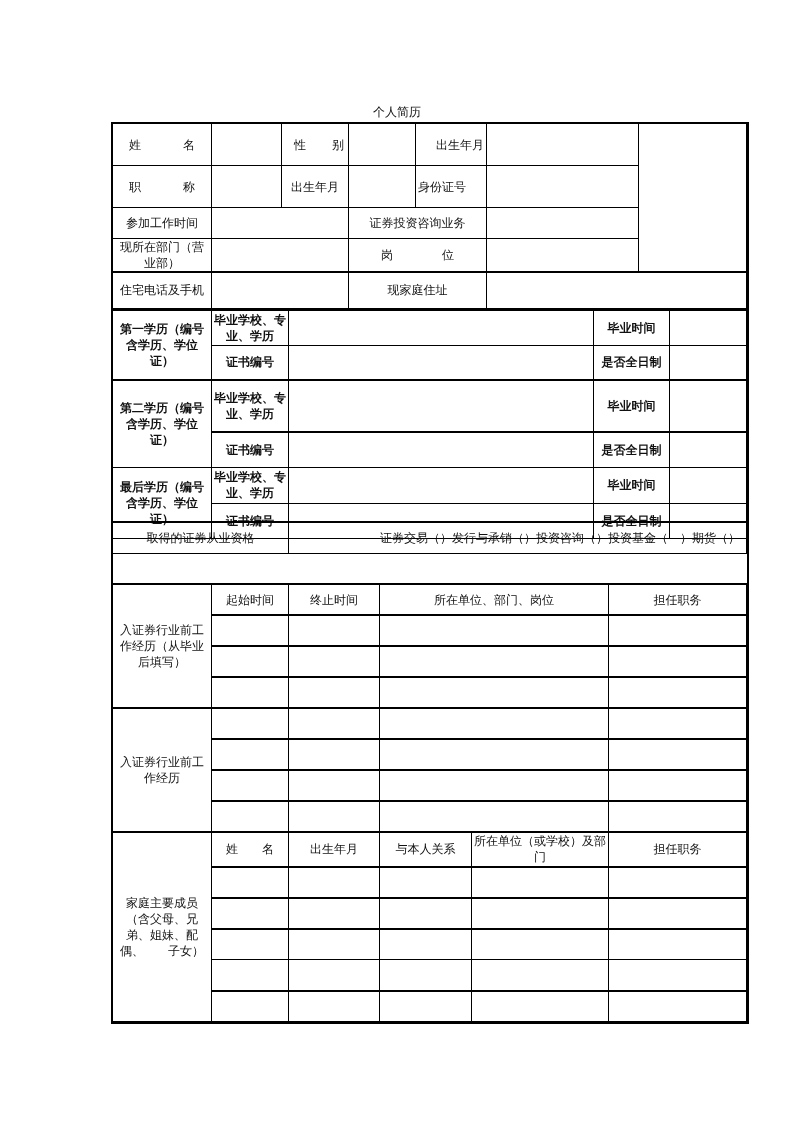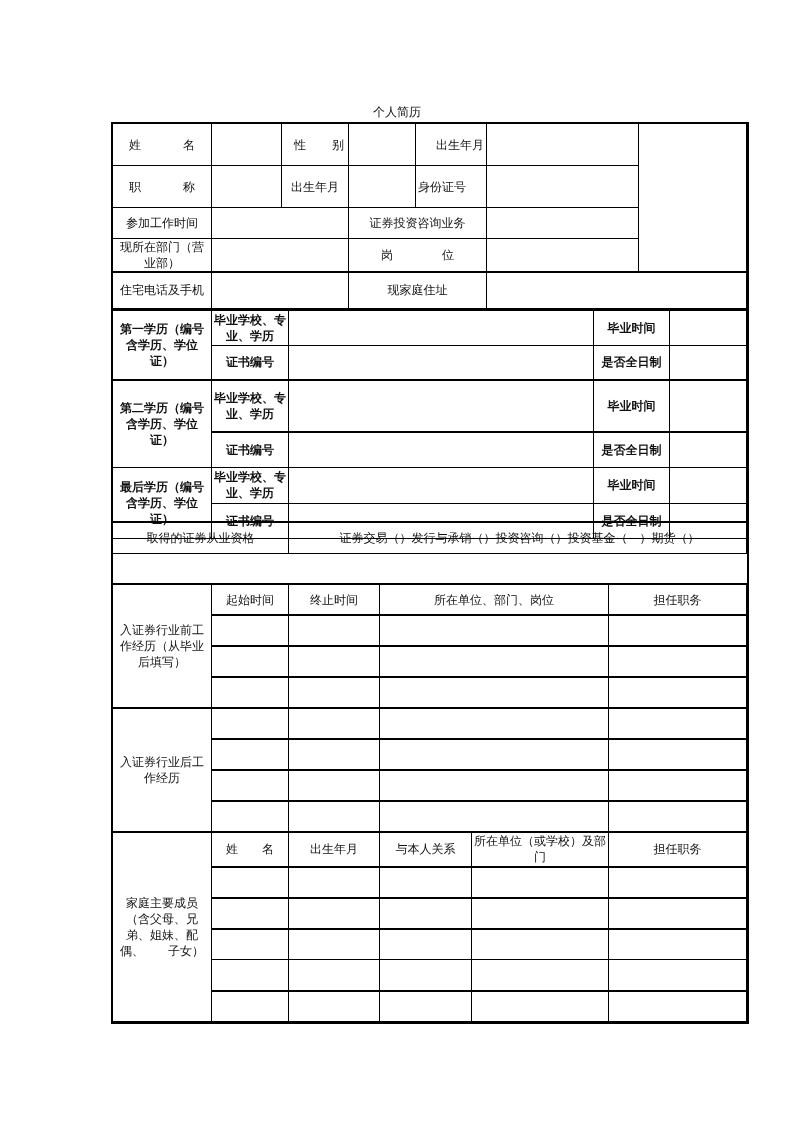--- a/index.html
+++ b/index.html
@@ -7,21 +7,21 @@
          font-family:"DejaVu Serif","Liberation Serif",serif; color:#111; }
   .title { position:absolute; left:0; width:794px; top:104px; text-align:center;
            font-size:12px; line-height:16px; }
   .sec { position:absolute; left:112px; border-collapse:collapse; table-layout:fixed; }
   .sec td { border:1px solid #000; padding:0 2px; text-align:center; vertical-align:middle;
             font-size:12px; line-height:16px; overflow:hidden; word-break:break-all; }
   .outer { position:absolute; left:111px; top:122px; width:634px; height:898px;
            border:2px solid #000; pointer-events:none; }
   .thick-t td { border-top:2px solid #000; }
   .sp { display:flex; justify-content:space-between; padding:0 14px; }
-  .quals { display:flex; justify-content:center; padding:0 4px 0 8px; }
+  .quals { display:flex; justify-content:flex-end; padding:0 4px 0 8px; }
 </style>
 </head>
 <body>
 
 <div class="title">个人简历</div>
 
 <table class="sec" style="top:123px;width:634px;">
   <colgroup>
       <col style="width:99px">
       <col style="width:70px">
@@ -190,21 +190,21 @@
         <td></td>
         <td></td>
       </tr>
   <tr style="height:31px" class="thick-t">
         <td></td>
         <td></td>
         <td></td>
         <td></td>
       </tr>
   <tr style="height:31px" class="thick-t">
-    <td rowspan="4">入证券行业后工作经历</td>
+    <td rowspan="4">入证券行业前工作经历</td>
     <td></td>
         <td></td>
         <td></td>
         <td></td>
   </tr>
   <tr style="height:31px" class="thick-t">
         <td></td>
         <td></td>
         <td></td>
         <td></td>

